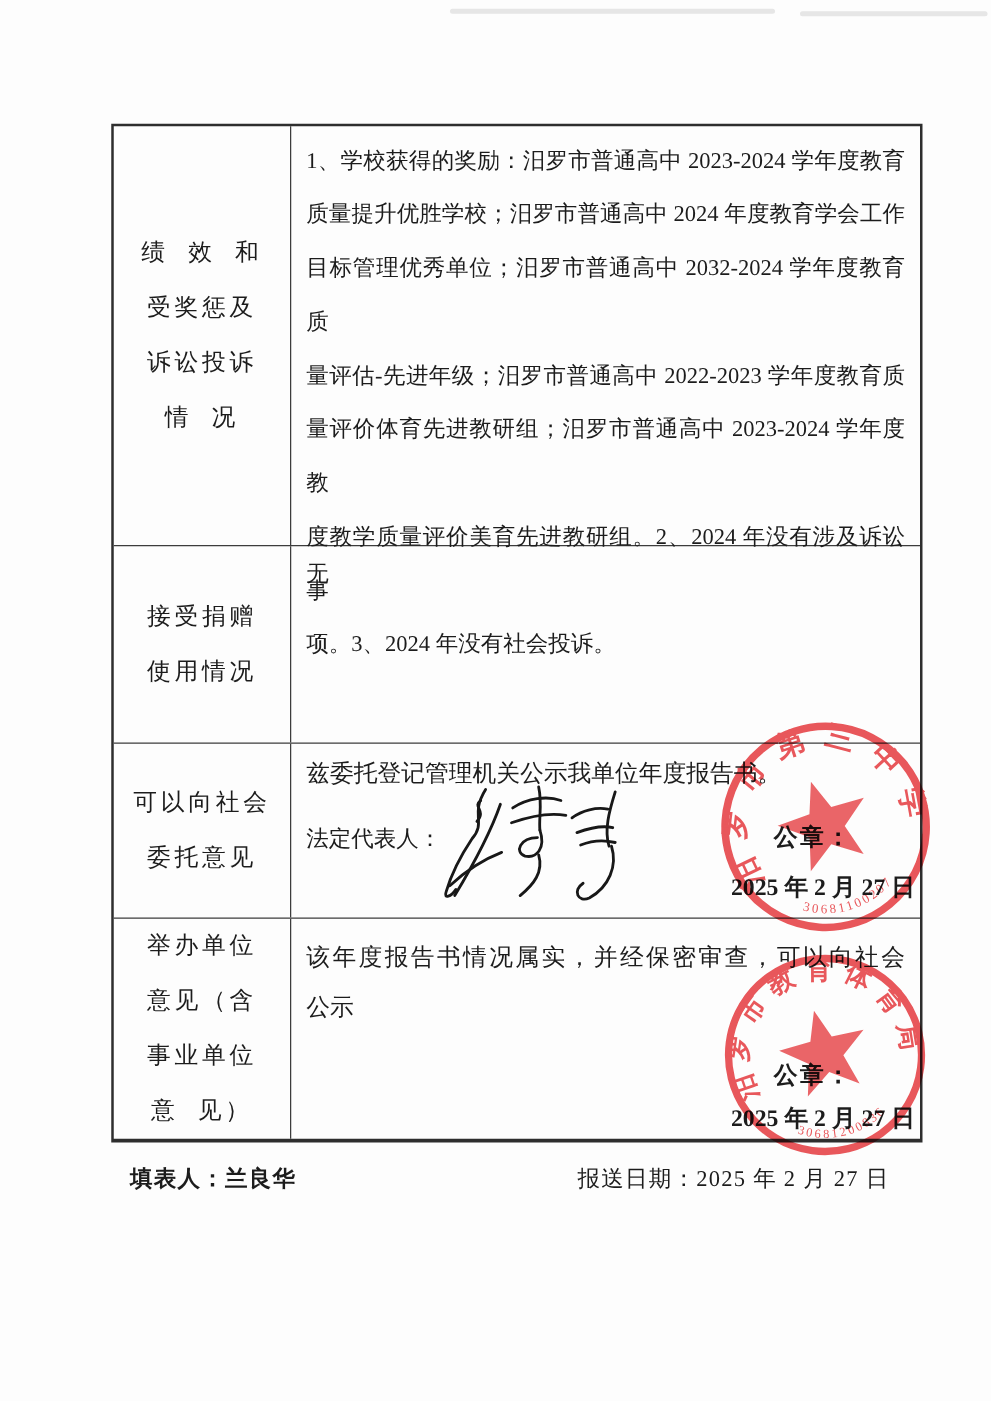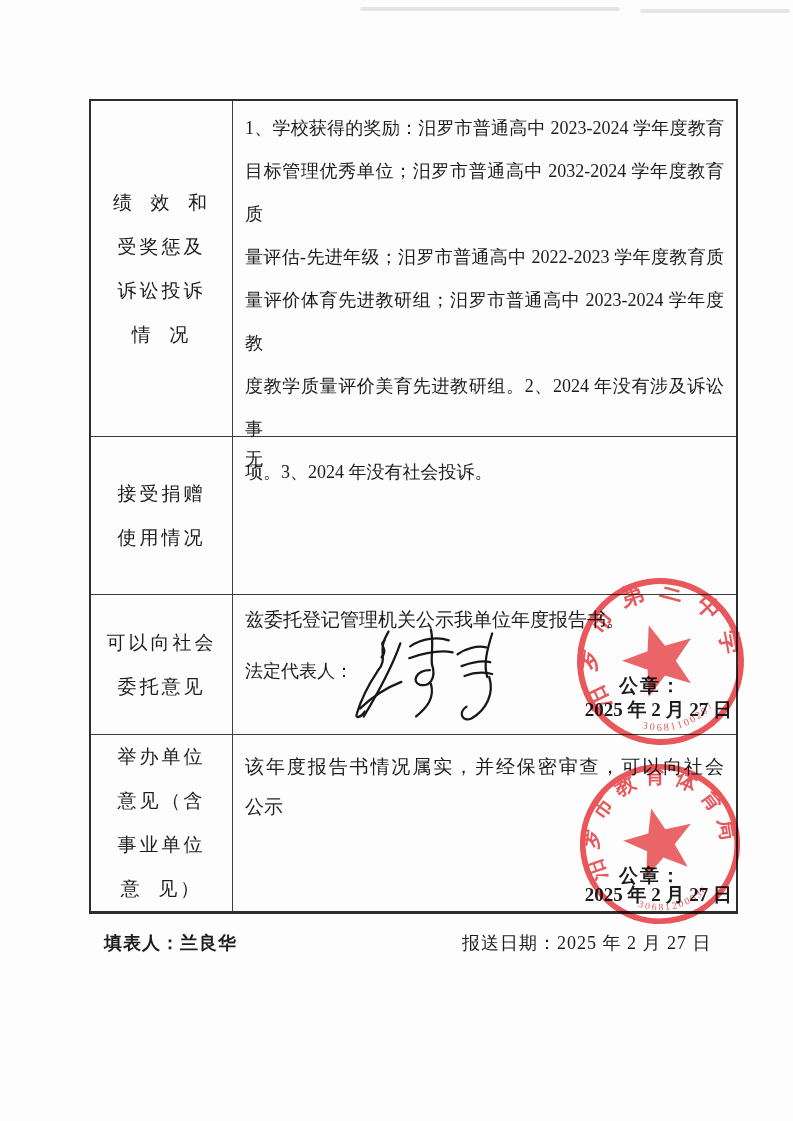--- a/index.html
+++ b/index.html
@@ -32,21 +32,21 @@
   .ln{font-size:18px;line-height:43px;}
   .just{text-align:justify;text-align-last:justify;}
   .r1 .cell-content{padding-top:6px;}
 
   .stmt{font-size:19px;line-height:30px;}
   .r4-line{font-size:19px;line-height:40px;}
   .r4 .cell-content{padding-top:12px;}
 
   .abs{position:absolute;}
   .legal-rep{left:12px;top:64px;font-size:18px;}
-  .seal-label{left:386px;font-size:19px;font-weight:700;letter-spacing:2px;margin-top:16px;}
+  .seal-label{left:386px;font-size:19px;font-weight:700;letter-spacing:2px;}
   .seal-label.row3{top:62px;}
   .seal-label.row4{top:112px;}
   .seal-date{right:4px;font-size:19px;font-weight:700;}
   .seal-date.row3{top:102px;}
   .seal-date.row4{top:147px;}
 
   .footer-left{position:absolute;left:104px;top:931px;font-size:18px;font-weight:700;letter-spacing:1px;}
   .footer-right{position:absolute;left:462px;top:931px;font-size:18px;font-weight:400;letter-spacing:1px;}
 
   .seal{position:absolute;mix-blend-mode:multiply;opacity:.9;}
@@ -67,20 +67,21 @@
 
     <div class="t-row r1">
       <div class="cell-label">
         <span class="label-line">绩  效  和</span>
         <span class="label-line">受奖惩及</span>
         <span class="label-line">诉讼投诉</span>
         <span class="label-line">情  况</span>
       </div>
       <div class="cell-content">
         <div class="ln just">1、学校获得的奖励：汨罗市普通高中 2023-2024 学年度教育</div>
+        <div class="ln just">质量提升优胜学校；汨罗市普通高中 2024 年度教育学会工作</div>
         <div class="ln just">目标管理优秀单位；汨罗市普通高中 2032-2024 学年度教育质</div>
         <div class="ln just">量评估-先进年级；汨罗市普通高中 2022-2023 学年度教育质</div>
         <div class="ln just">量评价体育先进教研组；汨罗市普通高中 2023-2024 学年度教</div>
         <div class="ln just">度教学质量评价美育先进教研组。2、2024 年没有涉及诉讼事</div>
         <div class="ln">项。3、2024 年没有社会投诉。</div>
       </div>
     </div>
 
     <div class="t-row r2">
       <div class="cell-label">

